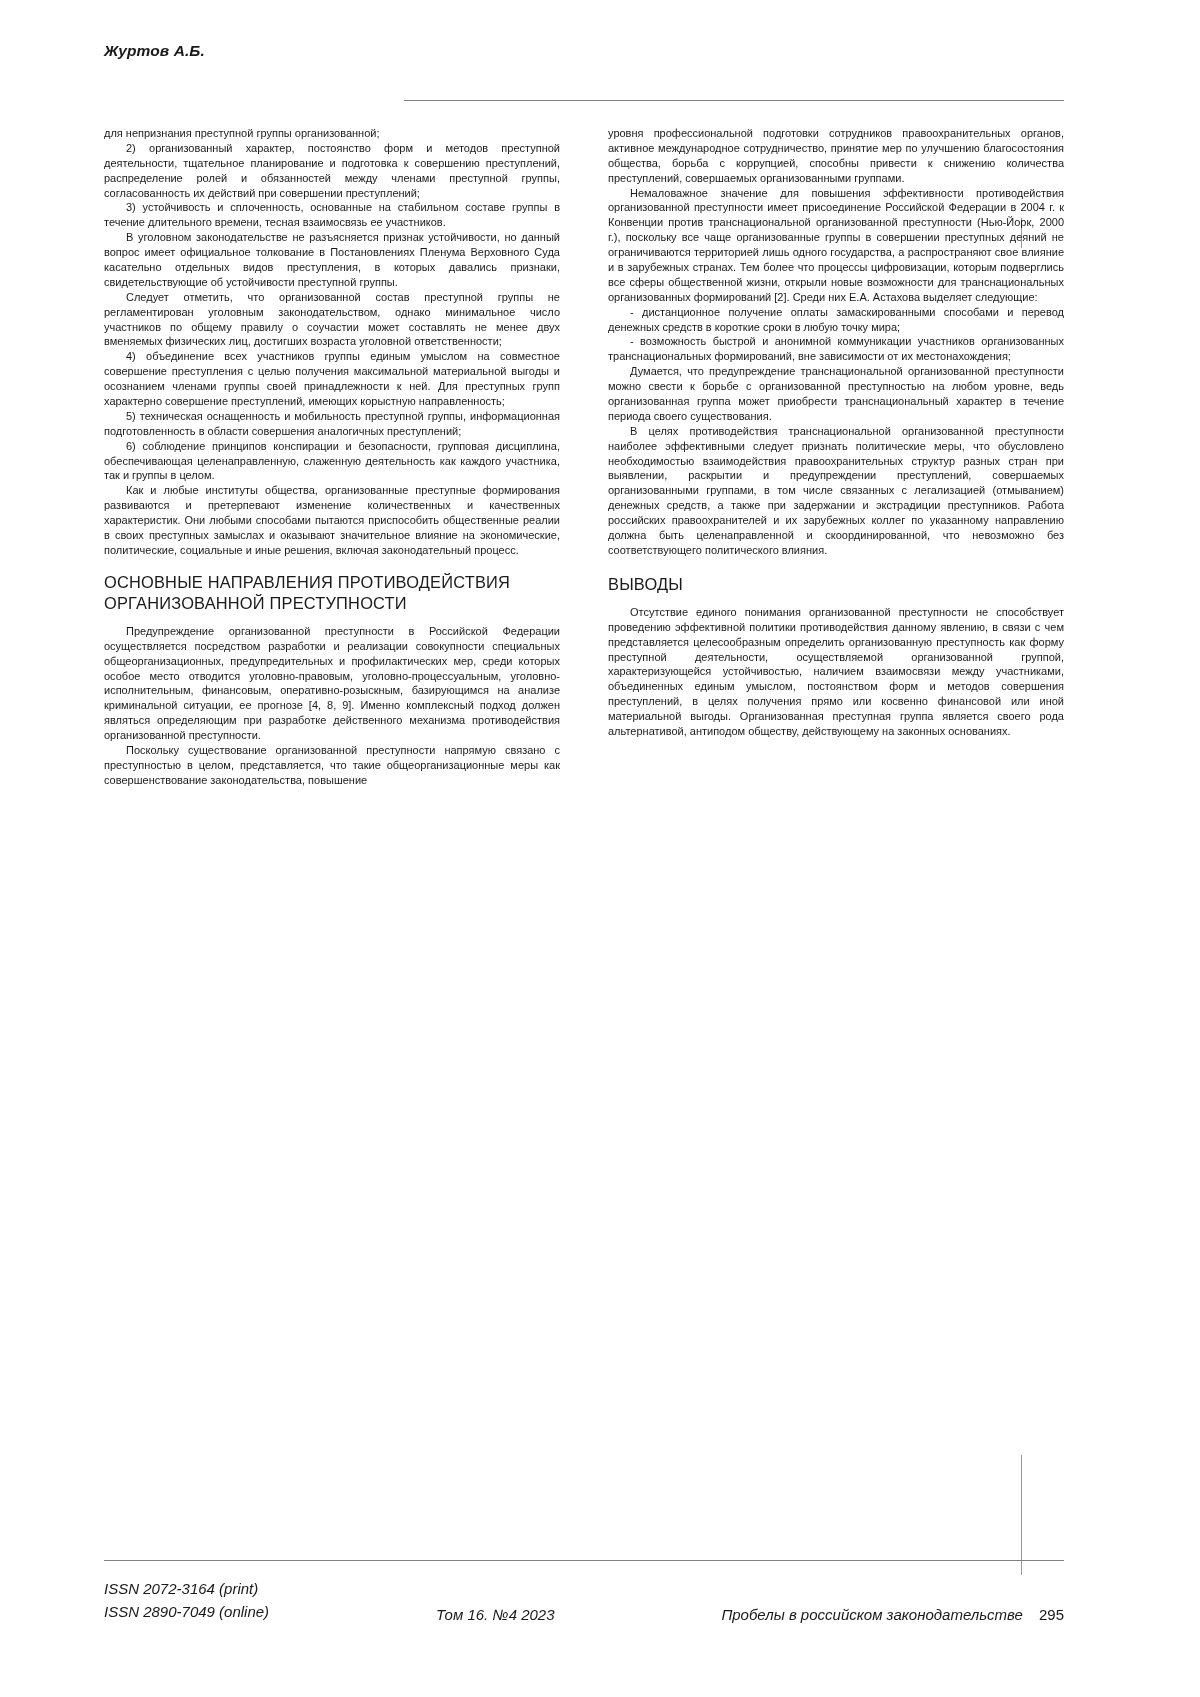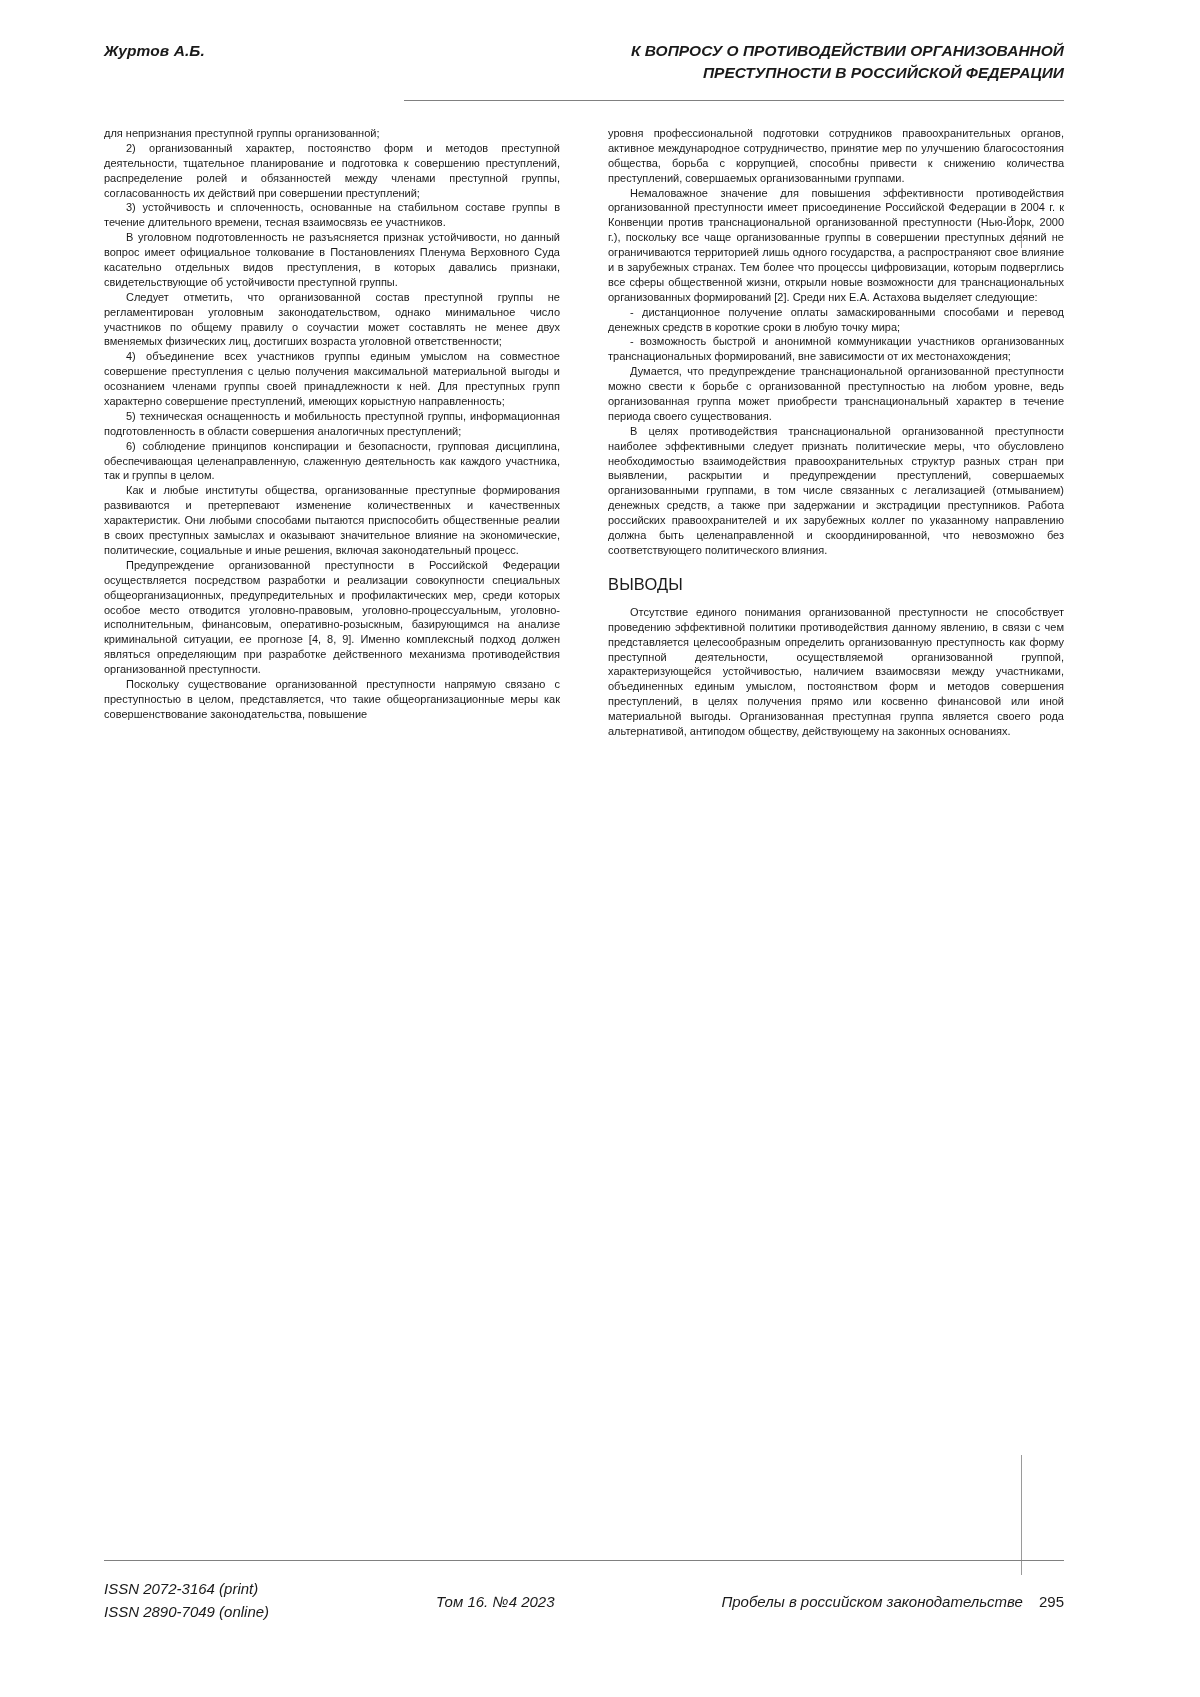--- a/index.html
+++ b/index.html
@@ -102,21 +102,21 @@
     height: 1px;
     background: #808080;
   }
   .footer {
     position: absolute;
     left: 104px;
     top: 1578px;
     width: 960px;
     display: flex;
     justify-content: space-between;
-    align-items: center;
+    align-items: flex-end;
     font-style: italic;
     font-size: 15px;
   }
   .footer-left { line-height: 1.5; }
   .footer-mid  { padding-top: 1px; }
   .footer-right { padding-top: 1px; }
   .footer-right .pagenum {
     font-style: normal;
     margin-left: 16px;
   }
@@ -126,42 +126,39 @@
     background: #9a9a9a;
   }
 </style>
 </head>
 <body>
 
 <div class="page">
 
   <div class="header">
     <div class="header-author">Журтов А.Б.</div>
-    <div class="header-title">
-      <div>К ВОПРОСУ О ПРОТИВОДЕЙСТВИИ ОРГАНИЗОВАННОЙ</div>
-      <div>ПРЕСТУПНОСТИ В РОССИЙСКОЙ ФЕДЕРАЦИИ</div>
-    </div>
   </div>
   <div class="rule-top"></div>
 
   <div class="vmark" style="left:1021px; top:218px; height:30px;"></div>
   <div class="vmark" style="left:1021px; top:1455px; height:120px;"></div>
 
   <div class="columns">
 
     <div class="col">
       <p class="noindent">для непризнания преступной группы организованной;</p>
       <p>2) организованный характер, постоянство форм и методов преступной деятельности, тщательное планирование и подготовка к совершению преступлений, распределение ролей и обязанностей между членами преступной группы, согласованность их действий при совершении преступлений;</p>
       <p>3) устойчивость и сплоченность, основанные на стабильном составе группы в течение длительного времени, тесная взаимосвязь ее участников.</p>
-      <p>В уголовном подготовленность не разъясняется признак устойчивости, но данный вопрос имеет официальное толкование в Постановлениях Пленума Верховного Суда касательно отдельных видов преступления, в которых давались признаки, свидетельствующие об устойчивости преступной группы.</p>
+      <p>В уголовном законодательстве не разъясняется признак устойчивости, но данный вопрос имеет официальное толкование в Постановлениях Пленума Верховного Суда касательно отдельных видов преступления, в которых давались признаки, свидетельствующие об устойчивости преступной группы.</p>
       <p>Следует отметить, что организованной состав преступной группы не регламентирован уголовным законодательством, однако минимальное число участников по общему правилу о соучастии может составлять не менее двух вменяемых физических лиц, достигших возраста уголовной ответственности;</p>
       <p>4) объединение всех участников группы единым умыслом на совместное совершение преступления с целью получения максимальной материальной выгоды и осознанием членами группы своей принадлежности к ней. Для преступных групп характерно совершение преступлений, имеющих корыстную направленность;</p>
       <p>5) техническая оснащенность и мобильность преступной группы, информационная подготовленность в области совершения аналогичных преступлений;</p>
       <p>6) соблюдение принципов конспирации и безопасности, групповая дисциплина, обеспечивающая целенаправленную, слаженную деятельность как каждого участника, так и группы в целом.</p>
       <p>Как и любые институты общества, организованные преступные формирования развиваются и претерпевают изменение количественных и качественных характеристик. Они любыми способами пытаются приспособить общественные реалии в своих преступных замыслах и оказывают значительное влияние на экономические, политические, социальные и иные решения, включая законодательный процесс.</p>
+      <h2>ОСНОВНЫЕ НАПРАВЛЕНИЯ ПРОТИВОДЕЙСТВИЯ ОРГАНИЗОВАННОЙ ПРЕСТУПНОСТИ</h2>
       <p>Предупреждение организованной преступности в Российской Федерации осуществляется посредством разработки и реализации совокупности специальных общеорганизационных, предупредительных и профилактических мер, среди которых особое место отводится уголовно-правовым, уголовно-процессуальным, уголовно-исполнительным, финансовым, оперативно-розыскным, базирующимся на анализе криминальной ситуации, ее прогнозе [4, 8, 9]. Именно комплексный подход должен являться определяющим при разработке действенного механизма противодействия организованной преступности.</p>
       <p>Поскольку существование организованной преступности напрямую связано с преступностью в целом, представляется, что такие общеорганизационные меры как совершенствование законодательства, повышение</p>
     </div>
 
     <div class="col">
       <p class="noindent">уровня профессиональной подготовки сотрудников правоохранительных органов, активное международное сотрудничество, принятие мер по улучшению благосостояния общества, борьба с коррупцией, способны привести к снижению количества преступлений, совершаемых организованными группами.</p>
       <p>Немаловажное значение для повышения эффективности противодействия организованной преступности имеет присоединение Российской Федерации в 2004 г. к Конвенции против транснациональной организованной преступности (Нью-Йорк, 2000 г.), поскольку все чаще организованные группы в совершении преступных деяний не ограничиваются территорией лишь одного государства, а распространяют свое влияние и в зарубежных странах. Тем более что процессы цифровизации, которым подверглись все сферы общественной жизни, открыли новые возможности для транснациональных организованных формирований [2]. Среди них Е.А. Астахова выделяет следующие:</p>
       <p>- дистанционное получение оплаты замаскированными способами и перевод денежных средств в короткие сроки в любую точку мира;</p>
       <p>- возможность быстрой и анонимной коммуникации участников организованных транснациональных формирований, вне зависимости от их местонахождения;</p>
       <p>Думается, что предупреждение транснациональной организованной преступности можно свести к борьбе с организованной преступностью на любом уровне, ведь организованная группа может приобрести транснациональный характер в течение периода своего существования.</p>

